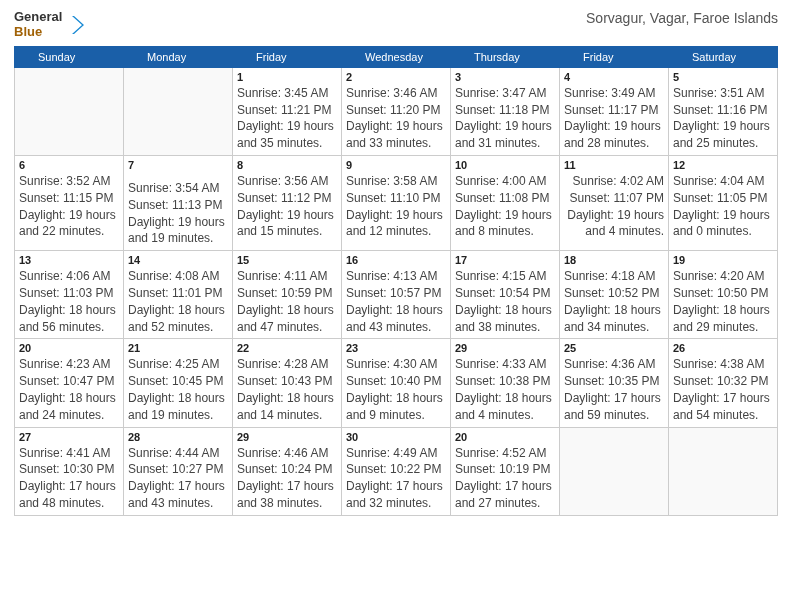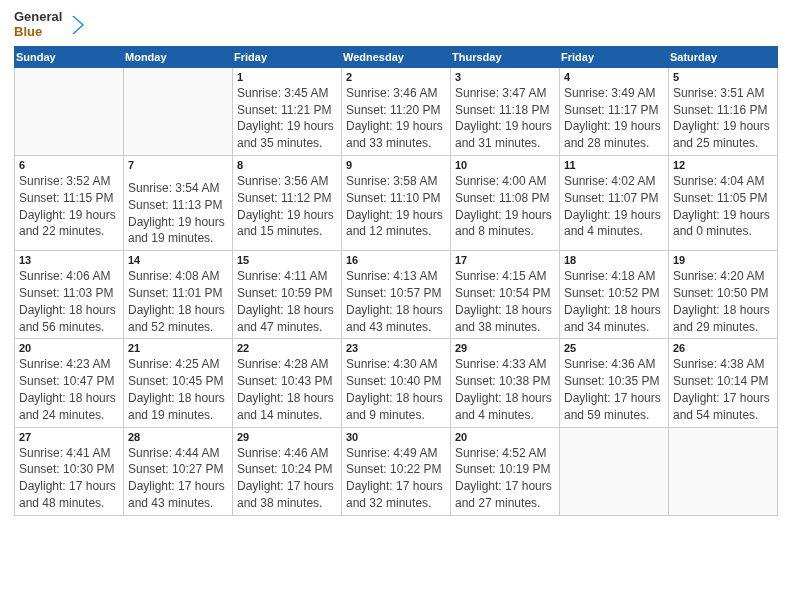--- a/index.html
+++ b/index.html
@@ -42,22 +42,22 @@
     }
     .calendar {
       width: 100%;
       border-collapse: collapse;
       table-layout: fixed;
     }
     .calendar th {
       background: #1a5fa8;
       color: #fff;
       font-size: 11px;
-      font-weight: bold;
-      padding: 4px 1px;
+      font-weight: normal;
+      padding: 4px 23px;
       text-align: left;
       border: 1px solid #1a5fa8;
     }
     .calendar td {
       border: 1px solid #ccc;
       vertical-align: top;
       padding: 3px 4px;
       font-size: 8.5px;
       color: #333;
       height: 82px;
@@ -89,20 +89,21 @@
     <div style="display:flex;flex-direction:column;line-height:1.15;">
       <span style="font-size:13px;font-weight:bold;color:#333;">General</span>
       <span style="font-size:13px;font-weight:bold;color:#a16207;">Blue</span>
     </div>
     <svg width="22" height="22" viewBox="0 0 22 22" style="margin-left:2px;">
       <polygon points="8,2 18,11 8,20 10,20 20,11 10,2" fill="#1a8ad4"></polygon>
     </svg>
   </div>
 </div>
     <div class="title-block">
+      <div class="subtitle">Sorvagur, Vagar, Faroe Islands</div>
     </div>
   </div>
 
   <table class="calendar">
     <thead>
       <tr>
         <th>Sunday</th>
         <th>Monday</th>
         <th>Friday</th>
         <th>Wednesday</th>
@@ -172,21 +173,21 @@
 Daylight: 19 hours and 12 minutes.</div>
           </td>
           <td>
             <div class="day-number">10</div>
             <div class="day-info" style="white-space: pre-line;">Sunrise: 4:00 AM
 Sunset: 11:08 PM
 Daylight: 19 hours and 8 minutes.</div>
           </td>
           <td>
             <div class="day-number">11</div>
-            <div class="day-info" style="white-space: pre-line;">Sunrise: 4:02 AM
+            <div class="day-info" style="white-space: pre-line; text-align: right;">Sunrise: 4:02 AM
 Sunset: 11:07 PM
 Daylight: 19 hours and 4 minutes.</div>
           </td>
           <td>
             <div class="day-number">12</div>
             <div class="day-info" style="white-space: pre-line;">Sunrise: 4:04 AM
 Sunset: 11:05 PM
 Daylight: 19 hours and 0 minutes.</div>
           </td>
         </tr>
@@ -267,21 +268,21 @@
           </td>
           <td>
             <div class="day-number">25</div>
             <div class="day-info" style="white-space: pre-line;">Sunrise: 4:36 AM
 Sunset: 10:35 PM
 Daylight: 17 hours and 59 minutes.</div>
           </td>
           <td>
             <div class="day-number">26</div>
             <div class="day-info" style="white-space: pre-line;">Sunrise: 4:38 AM
-Sunset: 10:14 PM
+Sunset: 10:32 PM
 Daylight: 17 hours and 54 minutes.</div>
           </td>
         </tr>
         <tr>
           <td>
             <div class="day-number">27</div>
             <div class="day-info" style="white-space: pre-line;">Sunrise: 4:41 AM
 Sunset: 10:30 PM
 Daylight: 17 hours and 48 minutes.</div>
           </td>

